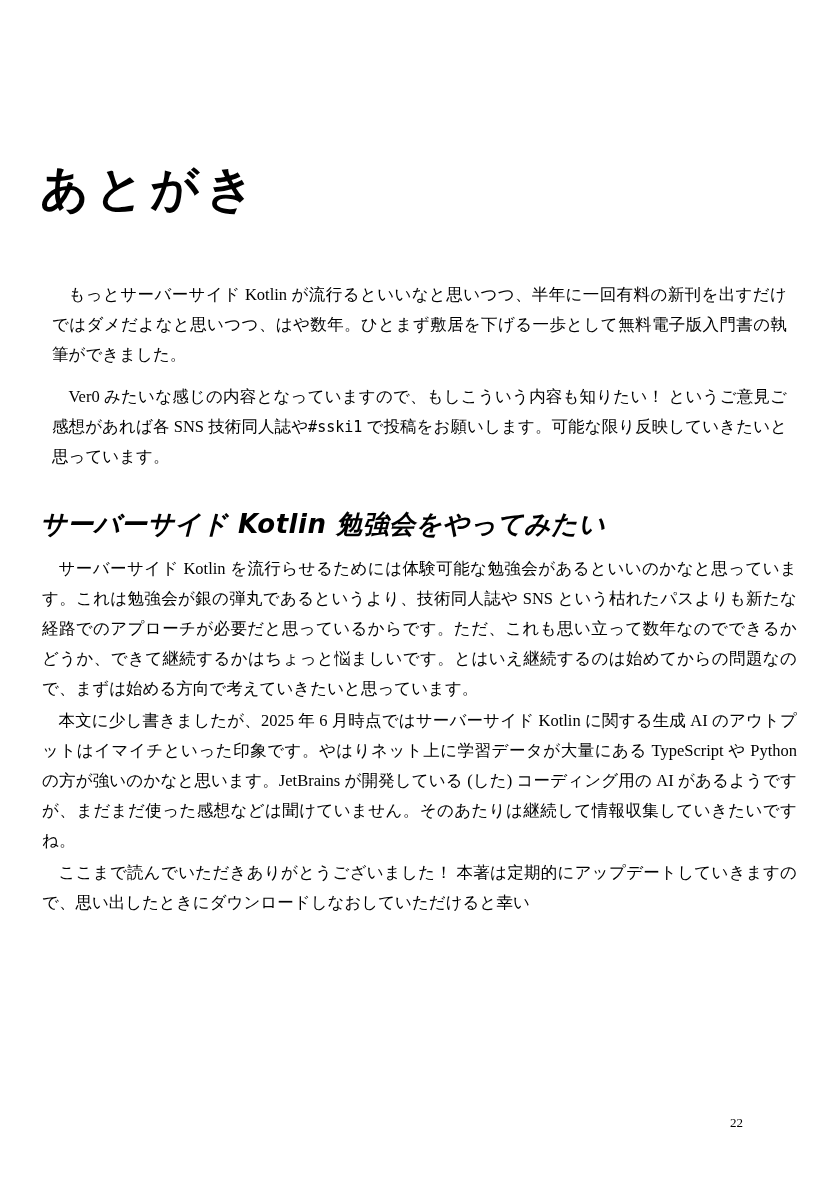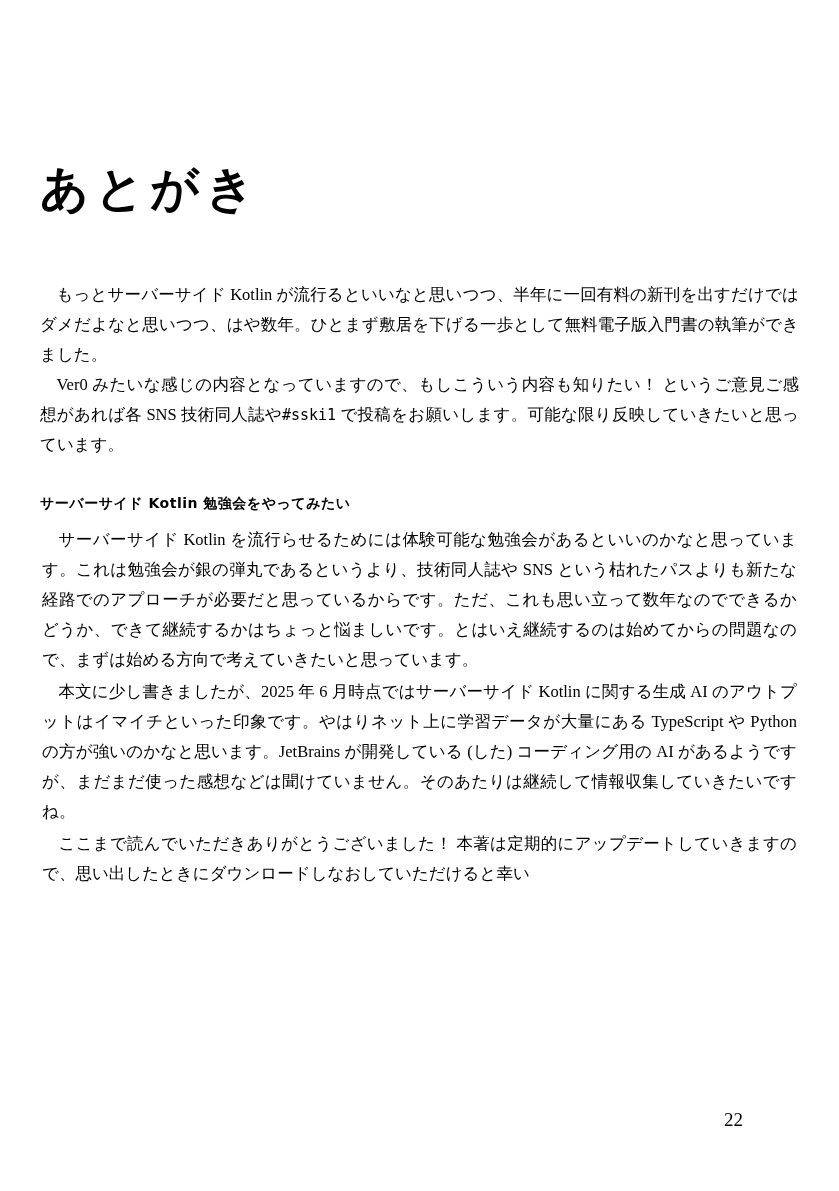--- a/index.html
+++ b/index.html
@@ -34,49 +34,50 @@
     line-height: 1.2;
   }
   .body-block {
     margin-top: 62px;
     font-size: 16.5px;
     line-height: 1.82;
     text-align: justify;
     text-justify: inter-character;
   }
   .body-block p {
-    margin: 0;
+    margin: 12px;
     text-indent: 1em;
   }
   h2.section {
     font-family: "DejaVu Sans", sans-serif;
     font-weight: bold;
-    font-size: 14px;
+    font-size: 26px;
     margin: 34px 0 12px 0;
     line-height: 1.4;
     letter-spacing: 0.5px;
+    font-style: italic;
   }
   .para {
     font-size: 16.5px;
     line-height: 1.82;
     text-align: justify;
     text-justify: inter-character;
     margin: 2px;
     text-indent: 1em;
   }
   .mono {
     font-family: "DejaVu Sans Mono", monospace;
     font-size: 15px;
     letter-spacing: 0;
   }
   .page-number {
     position: absolute;
     right: 96px;
     bottom: 60px;
-    font-size: 19px;
+    font-size: 13px;
     font-family: "Liberation Serif", serif;
   }
   .sec-gap-1 { margin-top: 40px; }
 </style>
 </head>
 <body>
 
 <div class="page">
 
   <h1 class="chapter-title">あとがき</h1>

